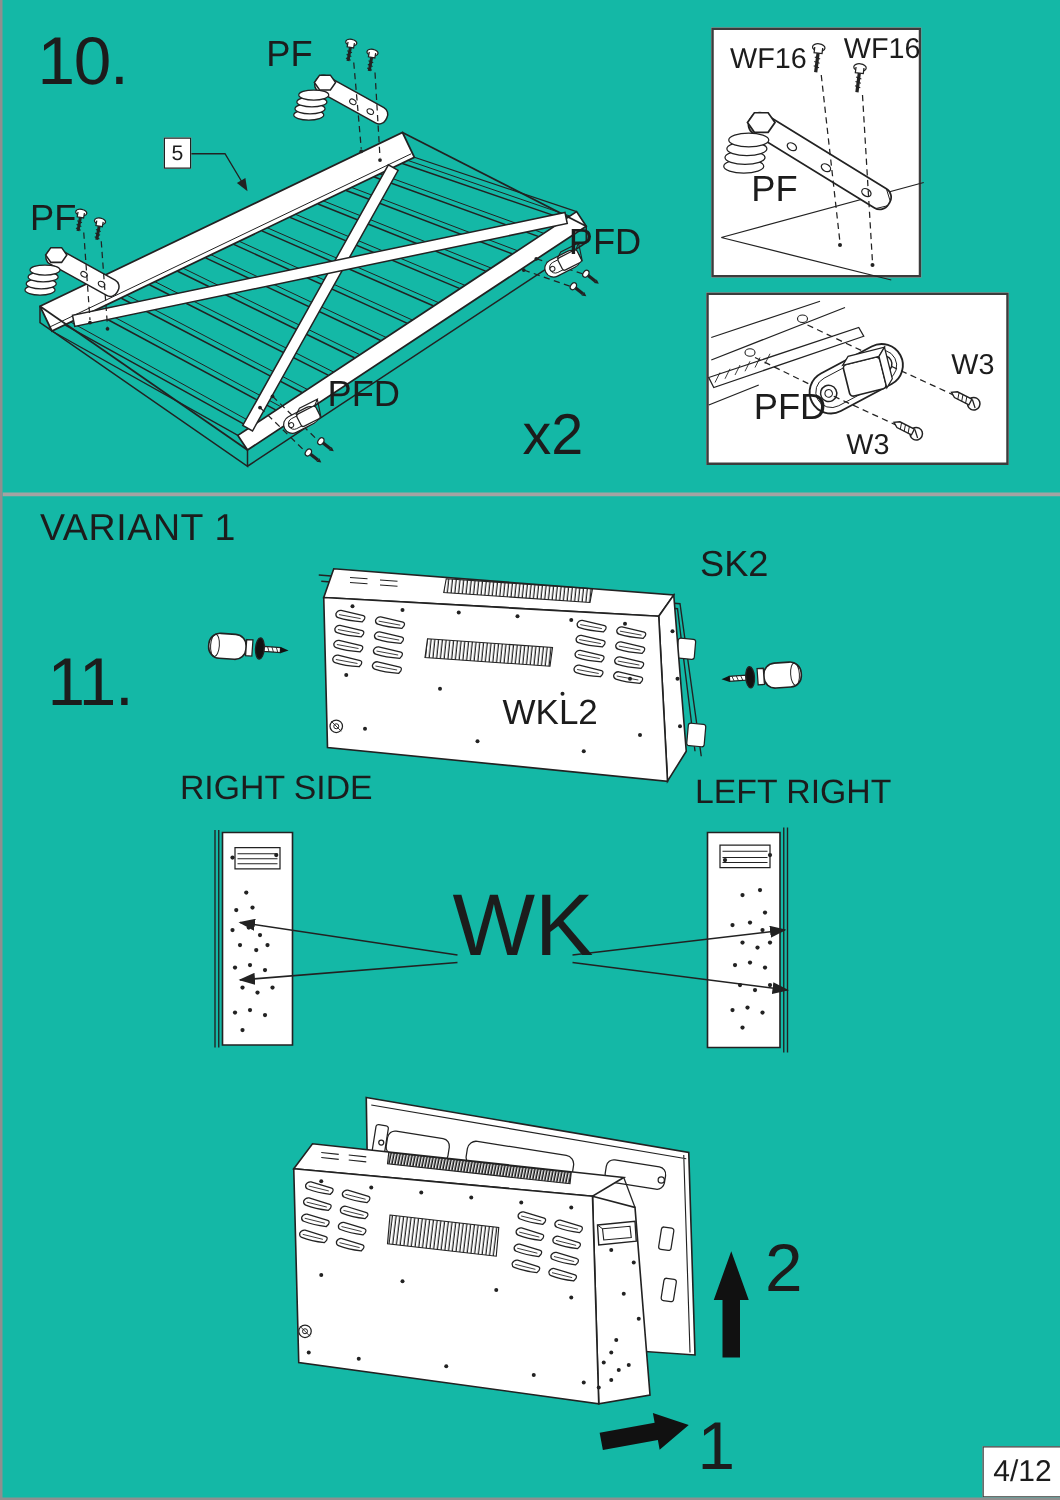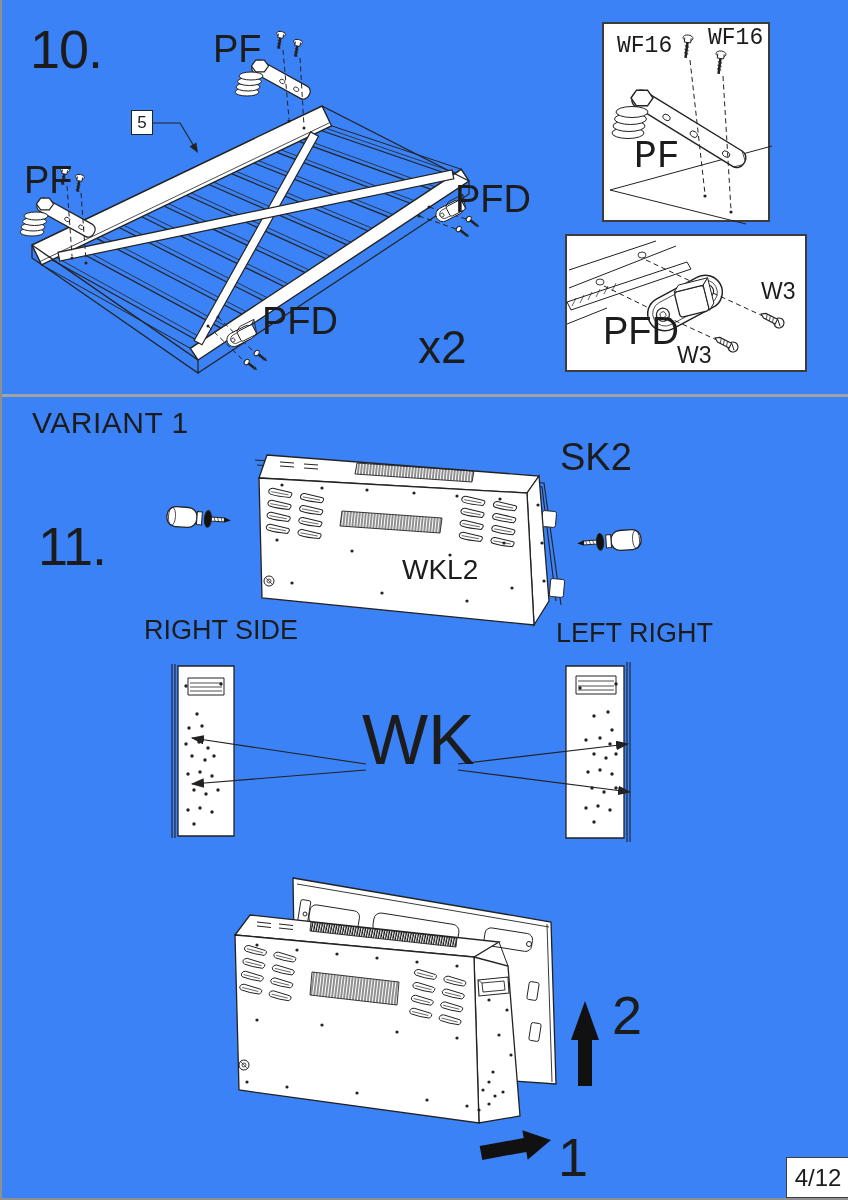--- a/index.html
+++ b/index.html
@@ -1,24 +1,24 @@
 <!DOCTYPE html>
 <html><head>
 <meta charset="utf-8">
 <style>
   html,body{margin:0;padding:0;background:#fff;}
   .page{
-    position:relative; width:848px; height:1200px; background:#3b82f6; overflow:hidden;
+    position:relative; width:848px; height:1200px; background:#14b8a6; overflow:hidden;
     font-family:"Liberation Sans","DejaVu Sans",sans-serif; color:#1c1c1c;
     border-left:2px solid #8f8f8f; border-bottom:2px solid #8f8f8f; box-sizing:border-box;
   }
   .abs{position:absolute;}
   .lbl{position:absolute; white-space:nowrap; color:#1c1c1c; line-height:1;}
   .stepnum{font-size:54px; letter-spacing:-1px;}
-  .part{font-size:38px;}
+  .part{font-size:29px;}
   .small-part{font-size:23px;}
   .inset{position:absolute; border:2px solid #3c3c3c; background:#fff; box-sizing:border-box;}
   .ref-box{position:absolute; border:1.6px solid #222; width:20px; height:23px;
     display:flex; align-items:center; justify-content:center; font-size:17px; background:#fff;}
   .pagenum{position:absolute; border:1.6px solid #3c3c3c; width:62px; height:39px;
     display:flex; align-items:center; justify-content:center; font-size:24px; background:#fff;}
   .divider{position:absolute; left:0; right:0; height:2.5px; background:#a3a3a3;}
   svg{position:absolute; overflow:visible;}
   svg *{vector-effect:non-scaling-stroke;}
 </style>
@@ -118,21 +118,21 @@
 
   <div class="ref-box" style="left:129px; top:110px;">
     <span>5</span>
   </div>
   <div class="lbl part" style="left:211px; top:30px;">PF</div>
   <div class="lbl part" style="left:22px; top:161px;">PF</div>
   <div class="lbl part" style="left:453px; top:180px;">PFD</div>
   <div class="lbl part" style="left:260px; top:302px;">PFD</div>
   <div class="lbl" style="left:416px; top:324px; font-size:46px;">x2</div>
 
-  <div class="inset" style="left:600px; top:22px; width:168px; height:200px;font-family:Liberation Mono, monospace;">
+  <div class="inset" style="left:567px; top:22px; width:168px; height:200px;">
     <svg style="left:0;top:0;" width="168" height="200" viewBox="0 0 168 200">
       <defs>
         <g id="bltB">
           <ellipse cx="0" cy="0" rx="5" ry="3" fill="#fff" stroke="#222"></ellipse>
           <path d="M-3.2 0 L-3.2 4.5 L3.2 4.5 L3.2 0" fill="#fff" stroke="#222"></path>
           <path d="M0 4.5 L0 20" stroke="#222" stroke-width="2.6" fill="none"></path>
           <path d="M-2.2 8 L2.2 9 M-2.2 11.5 L2.2 12.5 M-2.2 15 L2.2 16" stroke="#222" stroke-width="0.9" fill="none"></path>
         </g>
       </defs>
 

